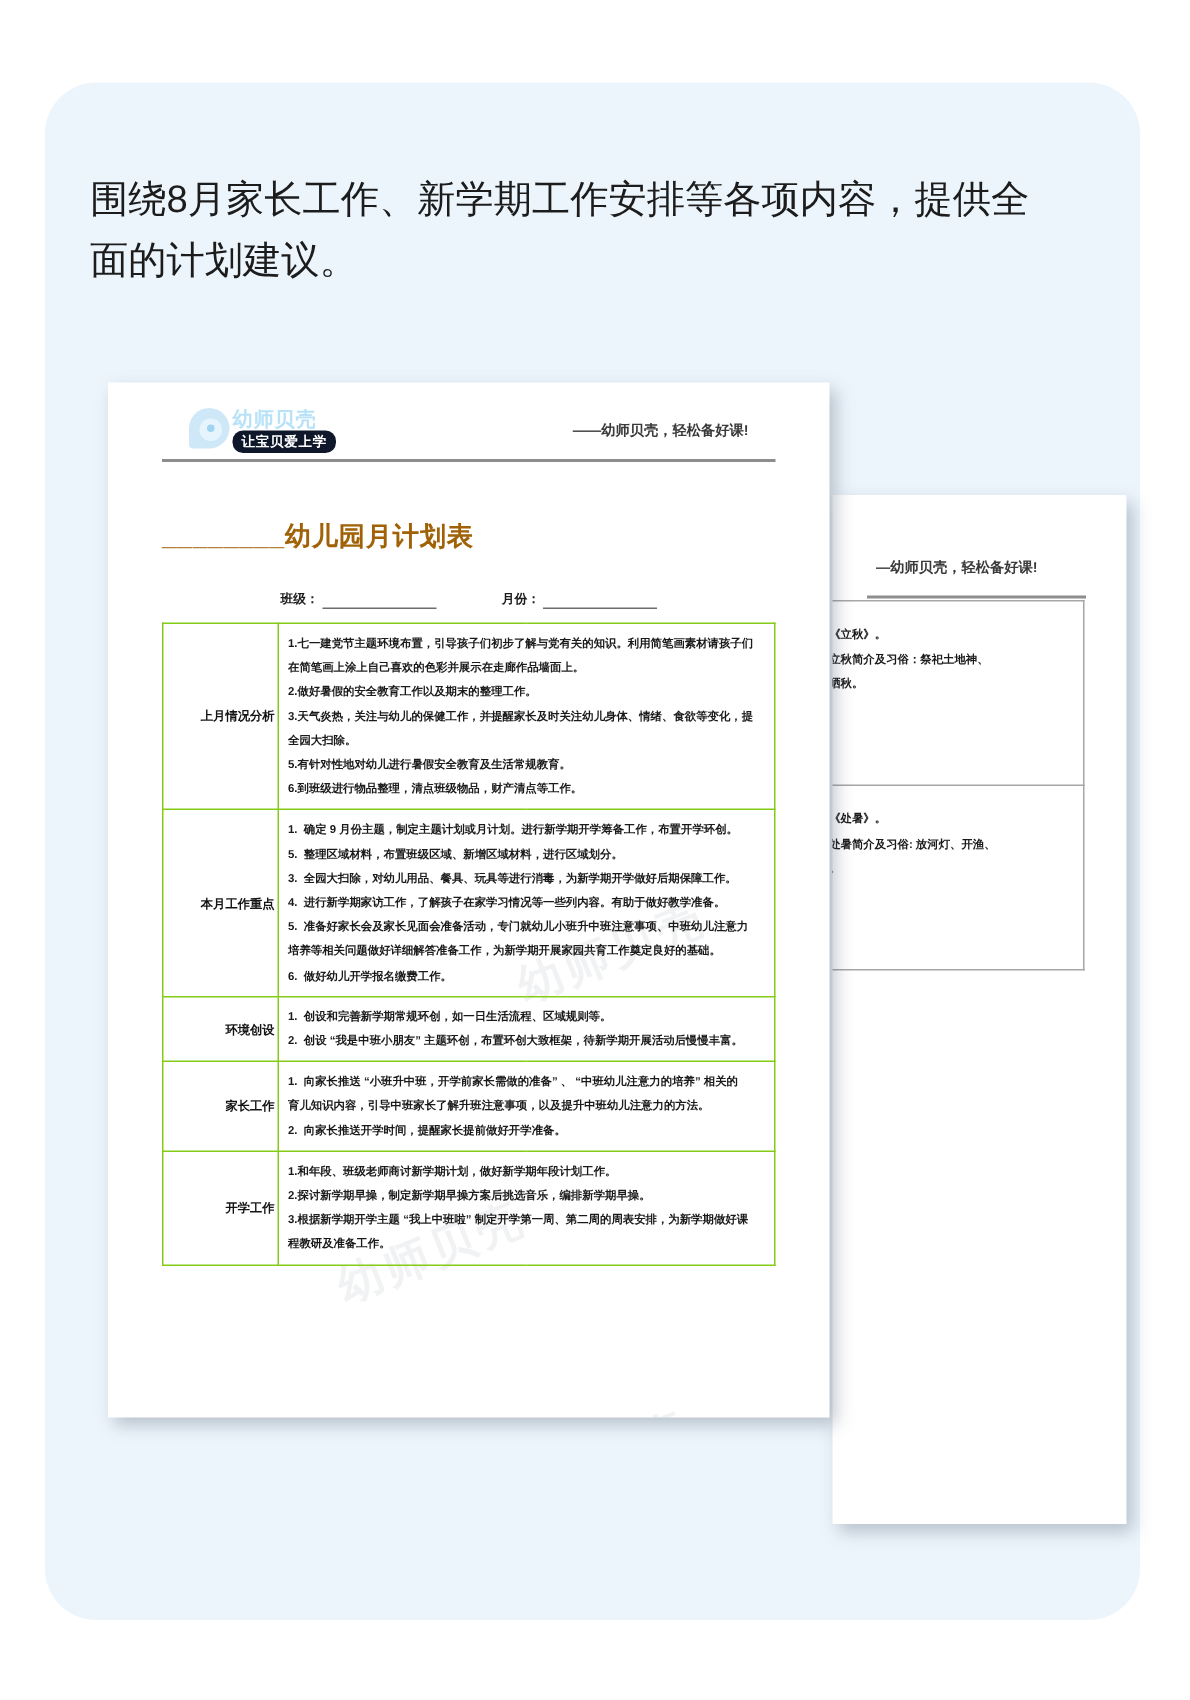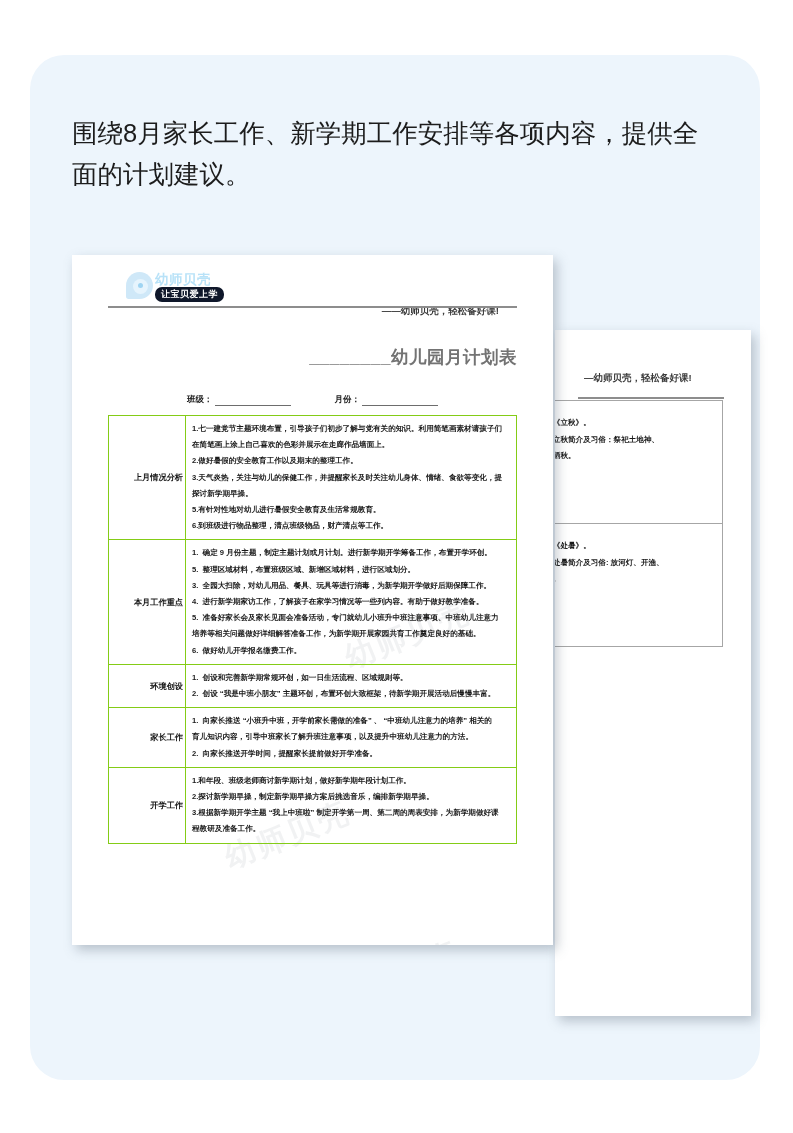--- a/index.html
+++ b/index.html
@@ -22,21 +22,21 @@
     top: 55px;
     width: 730px;
     height: 1025px;
     background: #edf5fc;
     border-radius: 34px;
   }
 
   
   #intro-heading {
     position: absolute;
-    left: 72px;
+    left: 60px;
     top: 113px;
     width: 650px;
     font-size: 25.5px;
     line-height: 41px;
     color: #1c1c1c;
     font-weight: 400;
     letter-spacing: 0px;
     white-space: pre-wrap;
   }
 
@@ -127,41 +127,40 @@
     white-space: nowrap;
   }
   .slogan {
     position: absolute;
     right: 54px;
     top: 26px;
     font-size: 9.5px;
     color: #3a3a3a;
     font-weight: bold;
     white-space: nowrap;
-    margin-top: 24px;
   }
   .header-rule {
     position: absolute;
     left: 36px;
     right: 36px;
     top: 51px;
     height: 2px;
     background: #8d8d8d;
   }
 
   
   #front-body {
     position: relative;
     padding: 0 36px;
   }
   #doc-title {
-    text-align: right;
+    text-align: left;
     font-size: 17.5px;
     font-weight: bold;
-    color: #737373;
+    color: #a16207;
     margin-top: 34px;
     letter-spacing: 0.5px;
   }
   #meta-line {
     display: flex;
     justify-content: center;
     gap: 44px;
     margin-top: 25px;
     font-size: 8.5px;
     color: #1b1b1b;
@@ -339,21 +338,21 @@
 
     <table id="plan-table">
       <tbody>
         <tr>
           <td class="label-cell" colspan="1">上月情况分析</td>
           <td class="content-cell" colspan="2">
             <div class="cline">1.七一建党节主题环境布置，引导孩子们初步了解与党有关的知识。利用简笔画素材请孩子们</div>
             <div class="cline">在简笔画上涂上自己喜欢的色彩并展示在走廊作品墙面上。</div>
             <div class="cline">2.做好暑假的安全教育工作以及期末的整理工作。</div>
             <div class="cline">3.天气炎热，关注与幼儿的保健工作，并提醒家长及时关注幼儿身体、情绪、食欲等变化，提</div>
-            <div class="cline">探讨新学期早操。</div>
+            <div class="cline">全园大扫除。</div>
             <div class="cline">5.有针对性地对幼儿进行暑假安全教育及生活常规教育。</div>
             <div class="cline">6.到班级进行物品整理，清点班级物品，财产清点等工作。</div>
           </td>
         </tr>
         <tr>
           <td class="label-cell">本月工作重点</td>
           <td class="content-cell" colspan="2">
             <div class="cline">1.  确定 9 月份主题，制定主题计划或月计划。进行新学期开学筹备工作，布置开学环创。</div>
             <div class="cline">5.  整理区域材料，布置班级区域、新增区域材料，进行区域划分。</div>
             <div class="cline">3.  全园大扫除，对幼儿用品、餐具、玩具等进行消毒，为新学期开学做好后期保障工作。</div>

